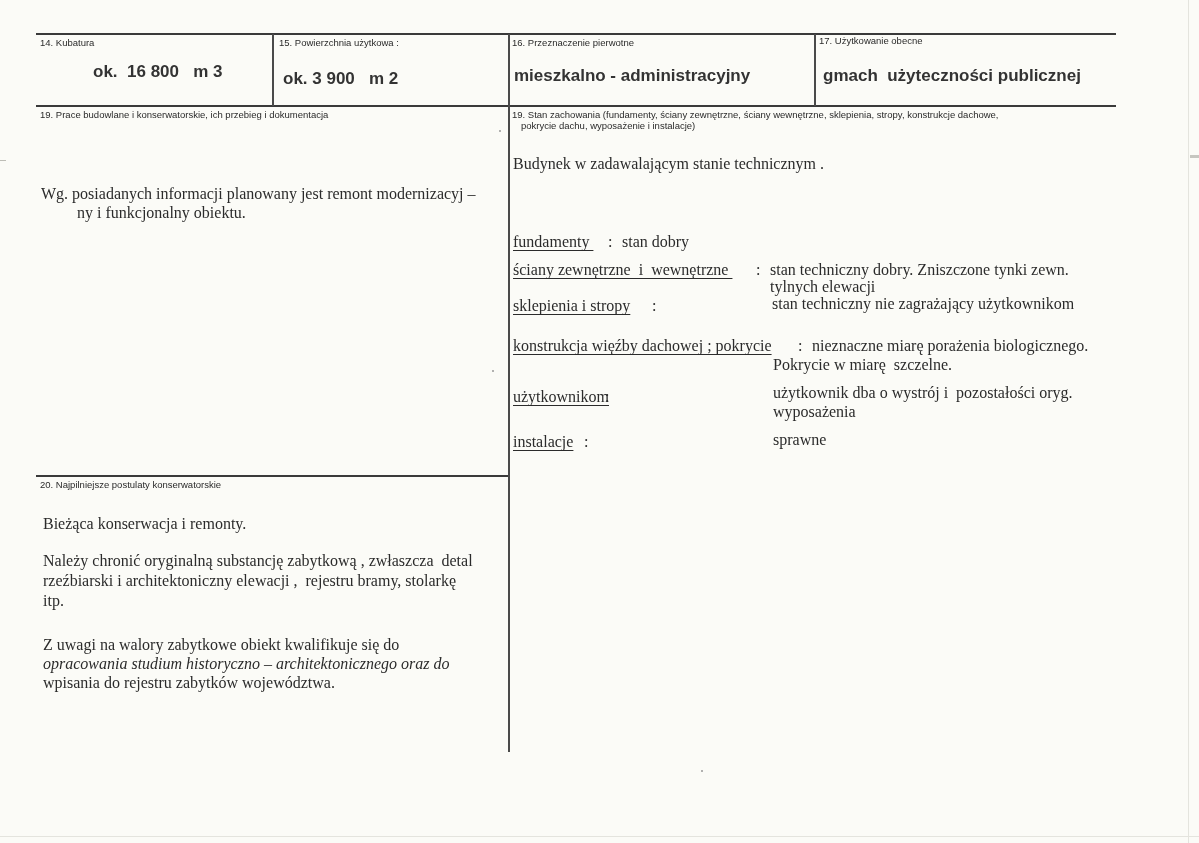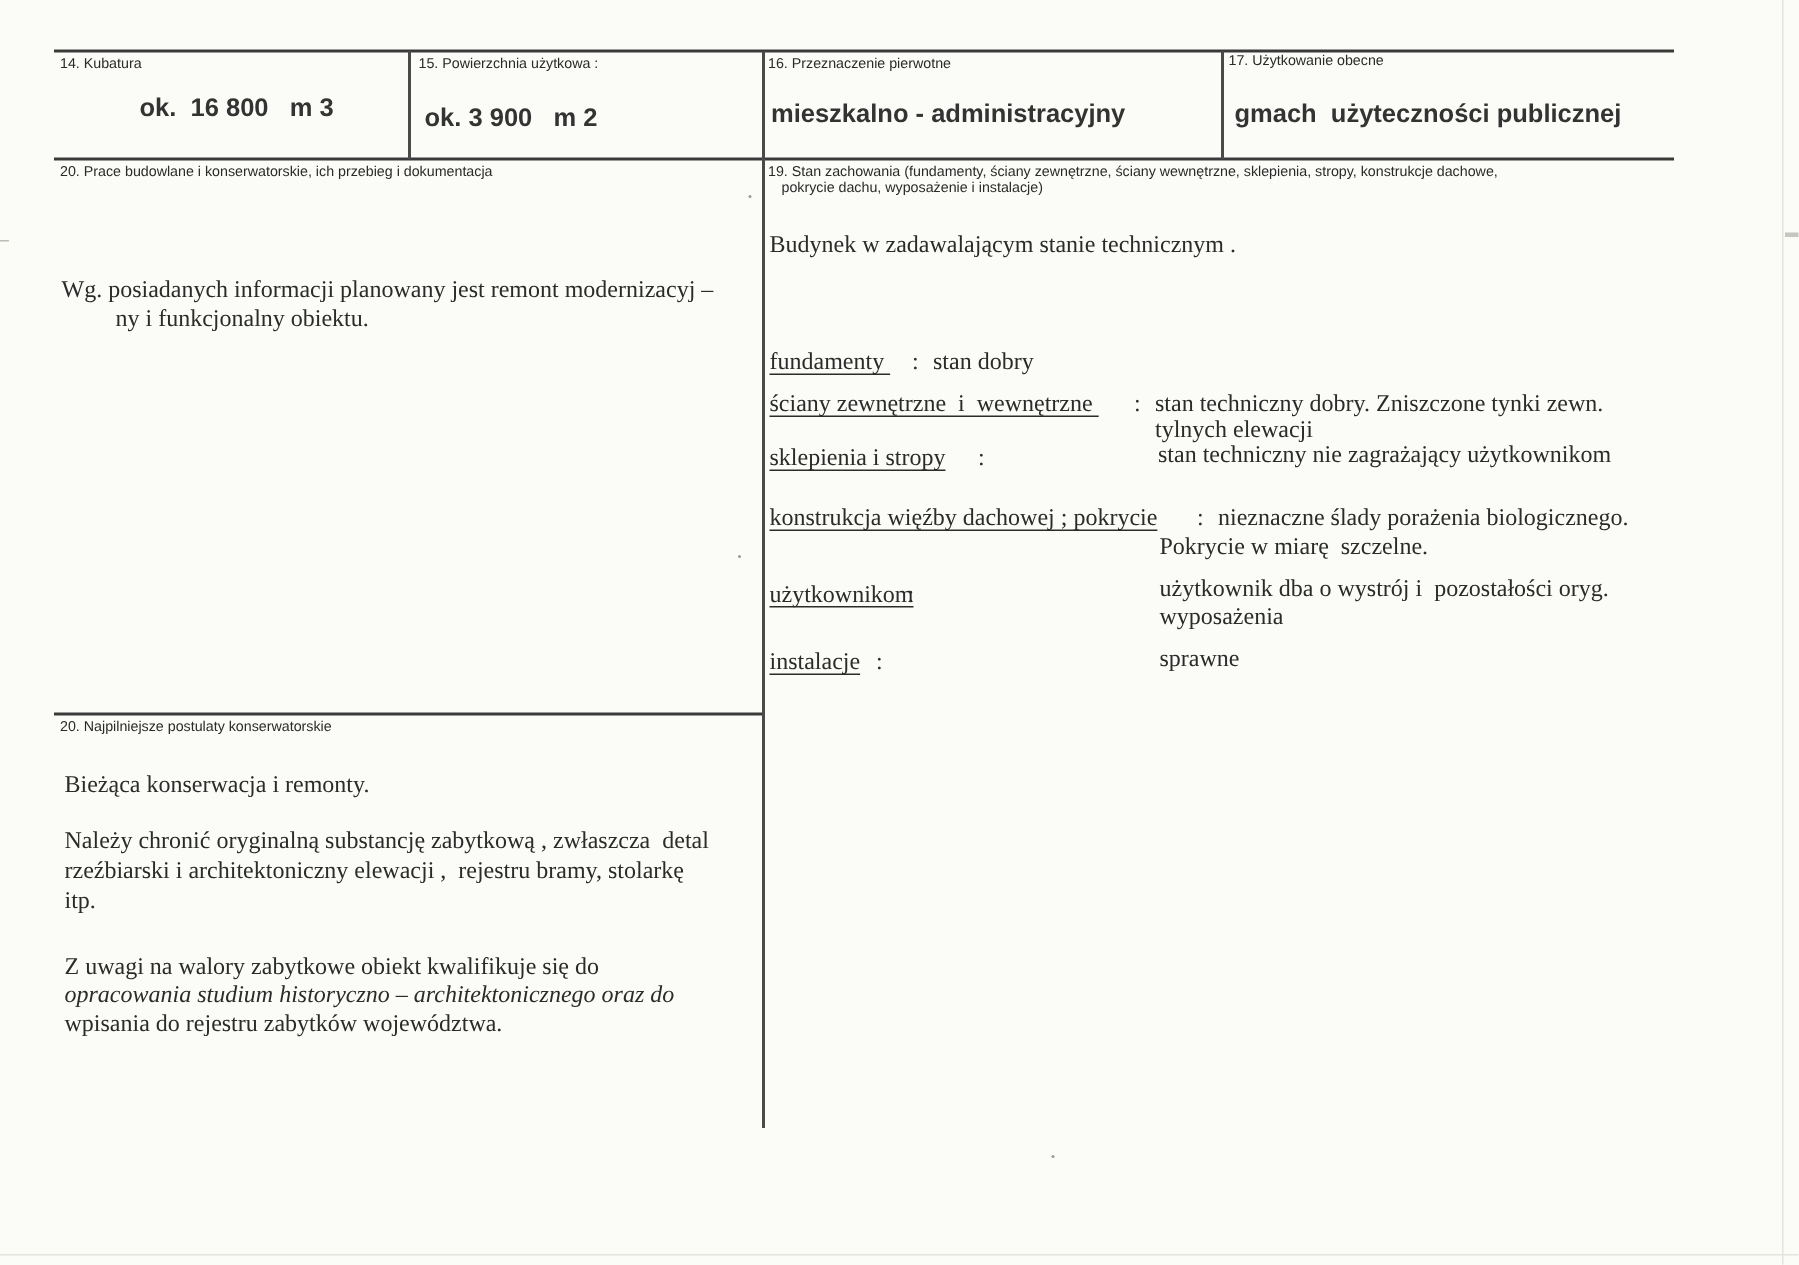--- a/index.html
+++ b/index.html
@@ -59,21 +59,21 @@
   <div class="label" style="left:512px; top:37px;">16. Przeznaczenie pierwotne</div>
   <div class="big" style="left:514px; top:66px;">mieszkalno - administracyjny</div>
 </section>
 
 <section>
   <div class="label" style="left:819px; top:35px;">17. Użytkowanie obecne</div>
   <div class="big" style="left:823px; top:66px;">gmach  użyteczności publicznej</div>
 </section>
 
 <section>
-  <div class="label" style="left:40px; top:109px;">20. Prace budowlane i konserwatorskie, ich przebieg i dokumentacja</div>
+  <div class="label" style="left:40px; top:109px;">19. Prace budowlane i konserwatorskie, ich przebieg i dokumentacja</div>
   <div class="serif" style="left:41px; top:184px;">Wg. posiadanych informacji planowany jest remont modernizacyj –</div>
   <div class="serif" style="left:41px; top:203px;margin-left:36px;">ny i funkcjonalny obiektu.</div>
 </section>
 
 <section>
   <div class="label" style="left:512px; top:109px;">19. Stan zachowania (fundamenty, ściany zewnętrzne, ściany wewnętrzne, sklepienia, stropy, konstrukcje dachowe,</div>
   <div class="label" style="left:521px; top:120px;">pokrycie dachu, wyposażenie i instalacje)</div>
   <div class="serif" style="left:513px; top:154px;">Budynek w zadawalającym stanie technicznym .</div>
 
   <div>
@@ -91,21 +91,21 @@
 
   <div>
     <span class="serif u" style="left:513px; top:296px;">sklepienia i stropy</span>
     <span class="serif" style="left:640px; top:296px;">   :</span>
     <span class="serif" style="left:772px; top:294px;">stan techniczny nie zagrażający użytkownikom</span>
   </div>
 
   <div>
     <span class="serif u" style="left:513px; top:336px;">konstrukcja więźby dachowej ; pokrycie</span>
     <span class="serif" style="left:790px; top:336px;">  :  </span>
-    <span class="serif" style="left:812px; top:336px;">nieznaczne ślady porażenia biologicznego.</span>
+    <span class="serif" style="left:812px; top:336px;">nieznaczne miarę porażenia biologicznego.</span>
     <span class="serif" style="left:773px; top:355px;">Pokrycie w miarę  szczelne.</span>
   </div>
 
   <div>
     <span class="serif u" style="left:513px; top:387px;">użytkownikom</span>
     <span class="serif" style="left:601px; top:387px;"> :</span>
     <span class="serif" style="left:773px; top:383px;">użytkownik dba o wystrój i  pozostałości oryg.</span>
     <span class="serif" style="left:773px; top:402px;">wyposażenia</span>
   </div>
 

